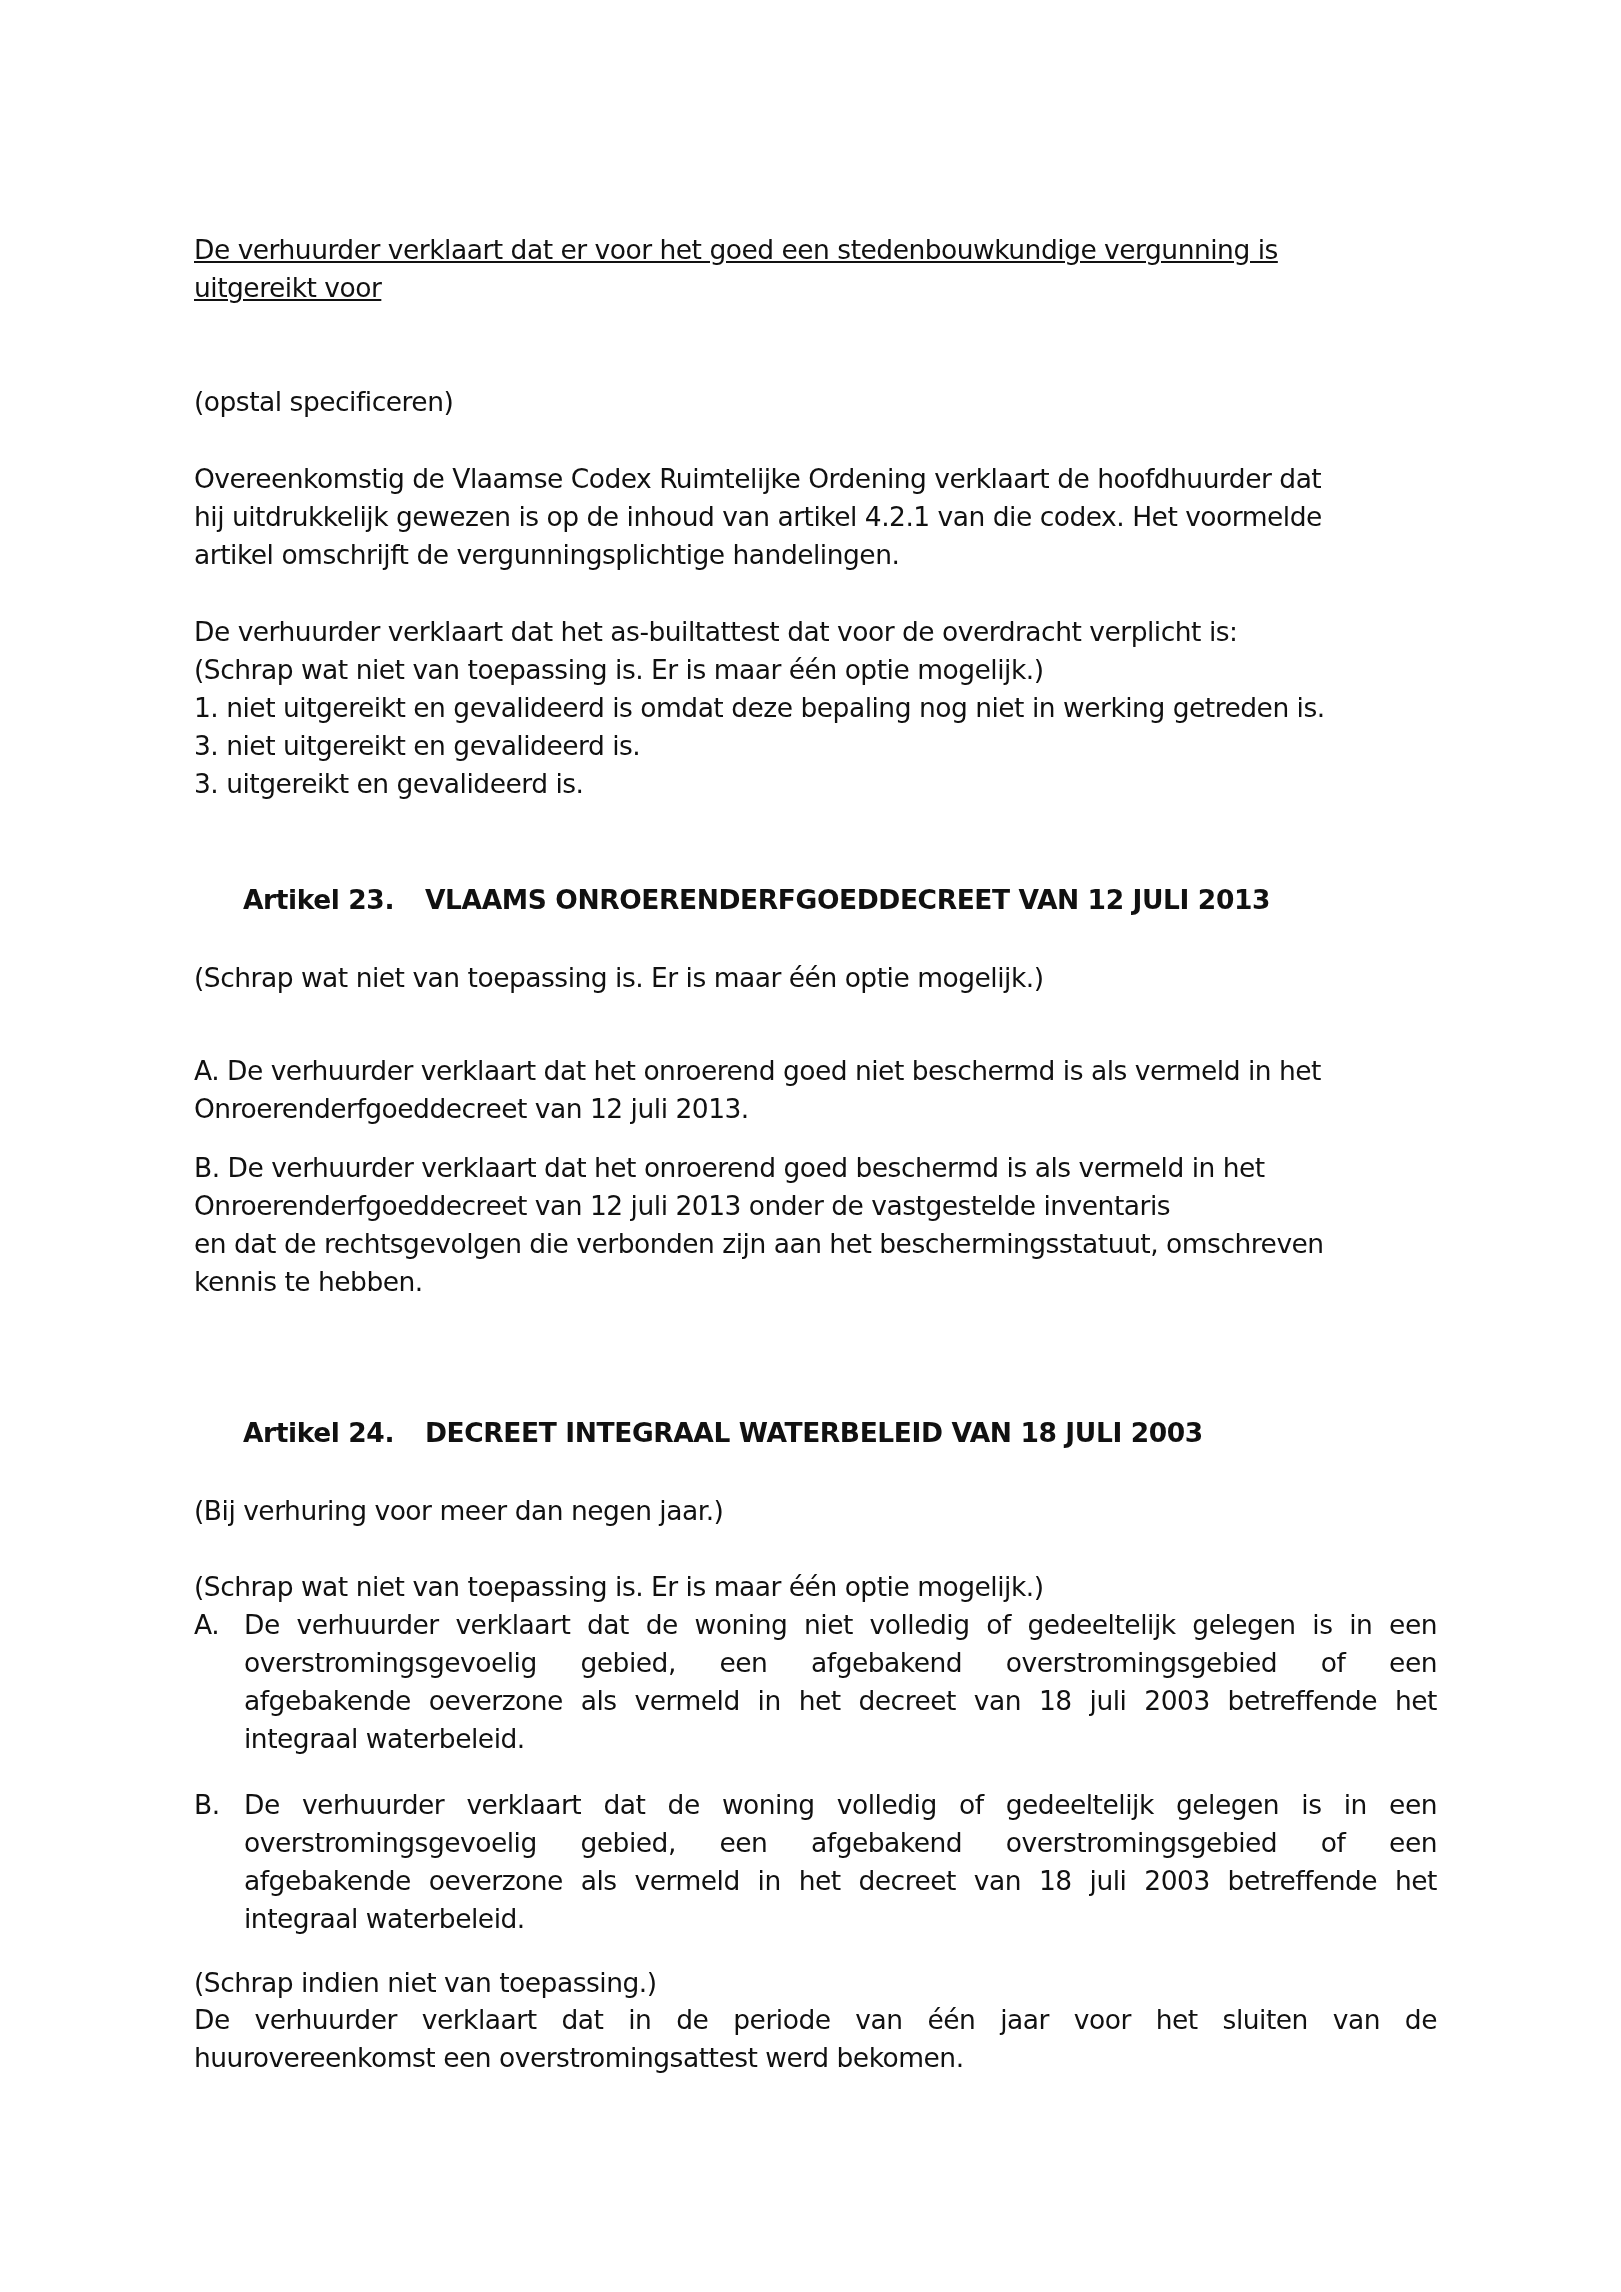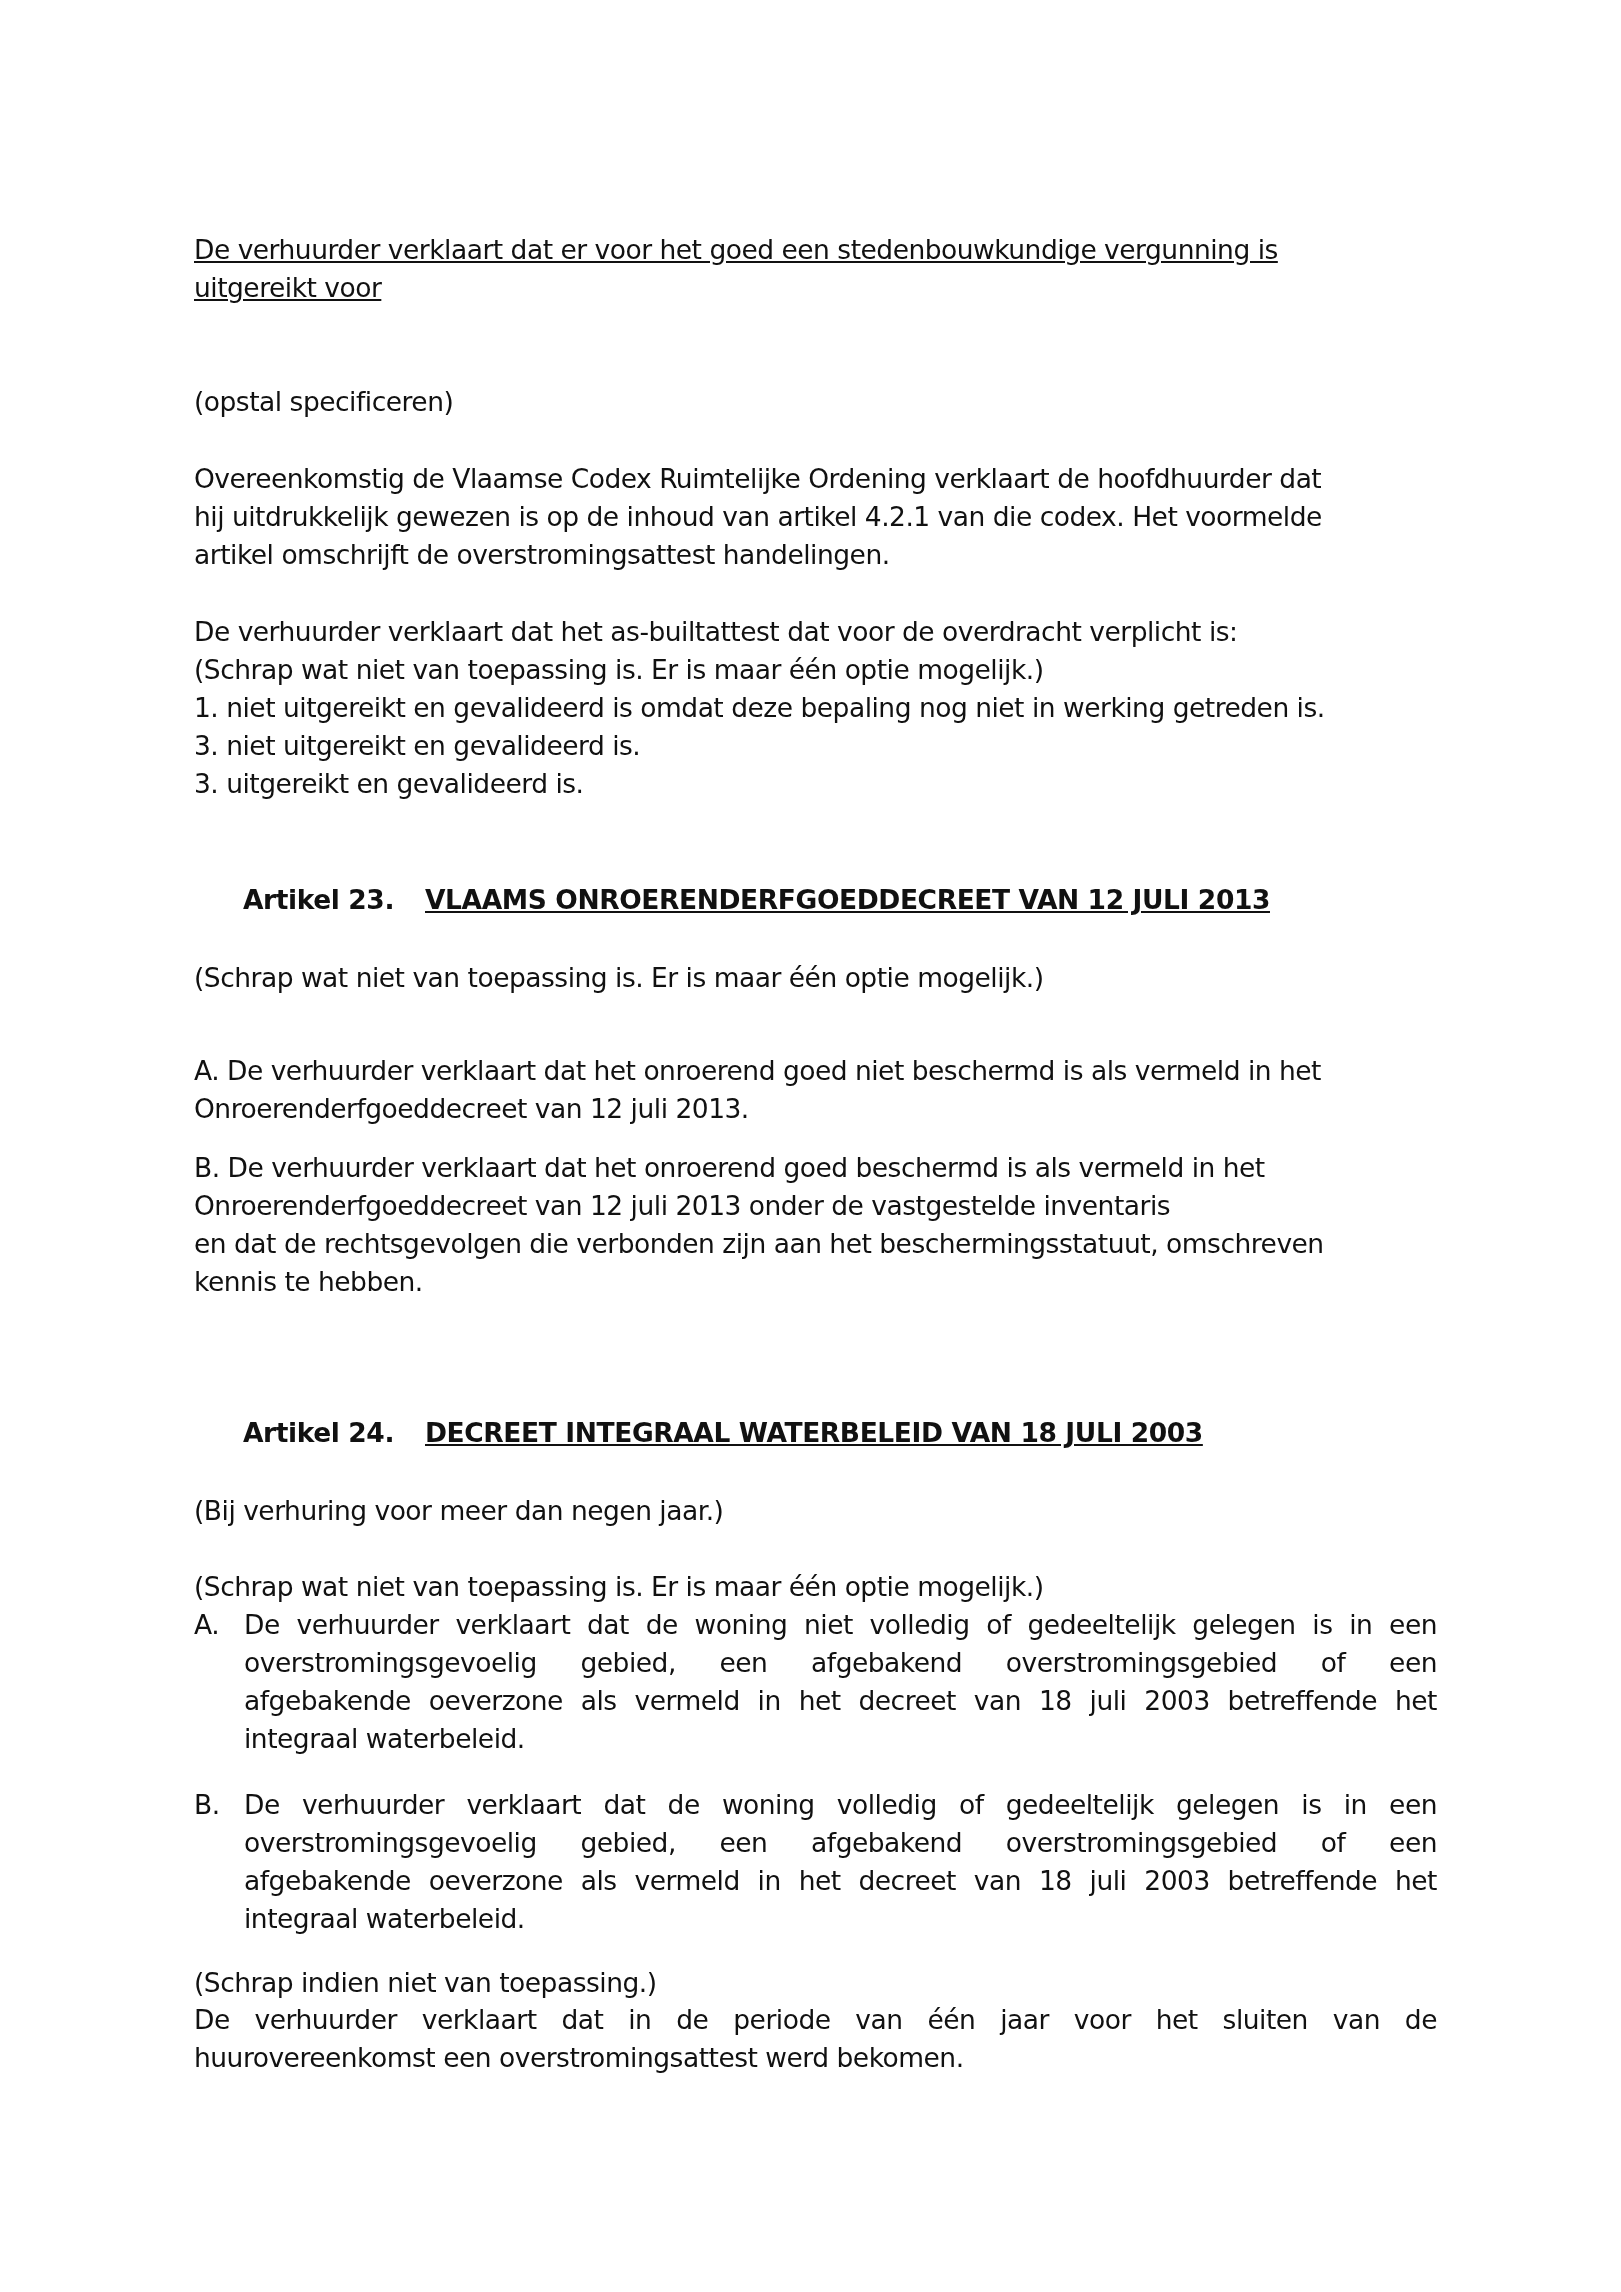--- a/index.html
+++ b/index.html
@@ -44,21 +44,20 @@
       text-align-last: left;
     }
     .heading {
       position: absolute;
       left: 49px;
       font-size: 26.5px;
       font-weight: bold;
       letter-spacing: -0.4px;
       white-space: nowrap;
       line-height: 37px;
-      text-decoration: underline;
     }
     .heading .num {
       display: inline-block;
       width: 182px;
     }
     .hang {
       position: absolute;
       left: 0;
       width: 1243px;
       font-size: 26.5px;
@@ -92,21 +91,21 @@
     <span class="line">uitgereikt voor</span>
   </div>
 
   <div class="p" style="top:383px;">
     <span class="line">(opstal specificeren)</span>
   </div>
 
   <div class="p" style="top:460px;">
     <span class="line">Overeenkomstig de Vlaamse Codex Ruimtelijke Ordening verklaart de hoofdhuurder dat</span>
     <span class="line">hij uitdrukkelijk gewezen is op de inhoud van artikel 4.2.1 van die codex. Het voormelde</span>
-    <span class="line">artikel omschrijft de overstromingsattest handelingen.</span>
+    <span class="line">artikel omschrijft de vergunningsplichtige handelingen.</span>
   </div>
 
   <div class="p" style="top:613px;">
     <span class="line">De verhuurder verklaart dat het as-builtattest dat voor de overdracht verplicht is:</span>
     <span class="line">(Schrap wat niet van toepassing is. Er is maar één optie mogelijk.)</span>
     <span class="line">1. niet uitgereikt en gevalideerd is omdat deze bepaling nog niet in werking getreden is.</span>
     <span class="line">3. niet uitgereikt en gevalideerd is.</span>
     <span class="line">3. uitgereikt en gevalideerd is.</span>
   </div>
 

